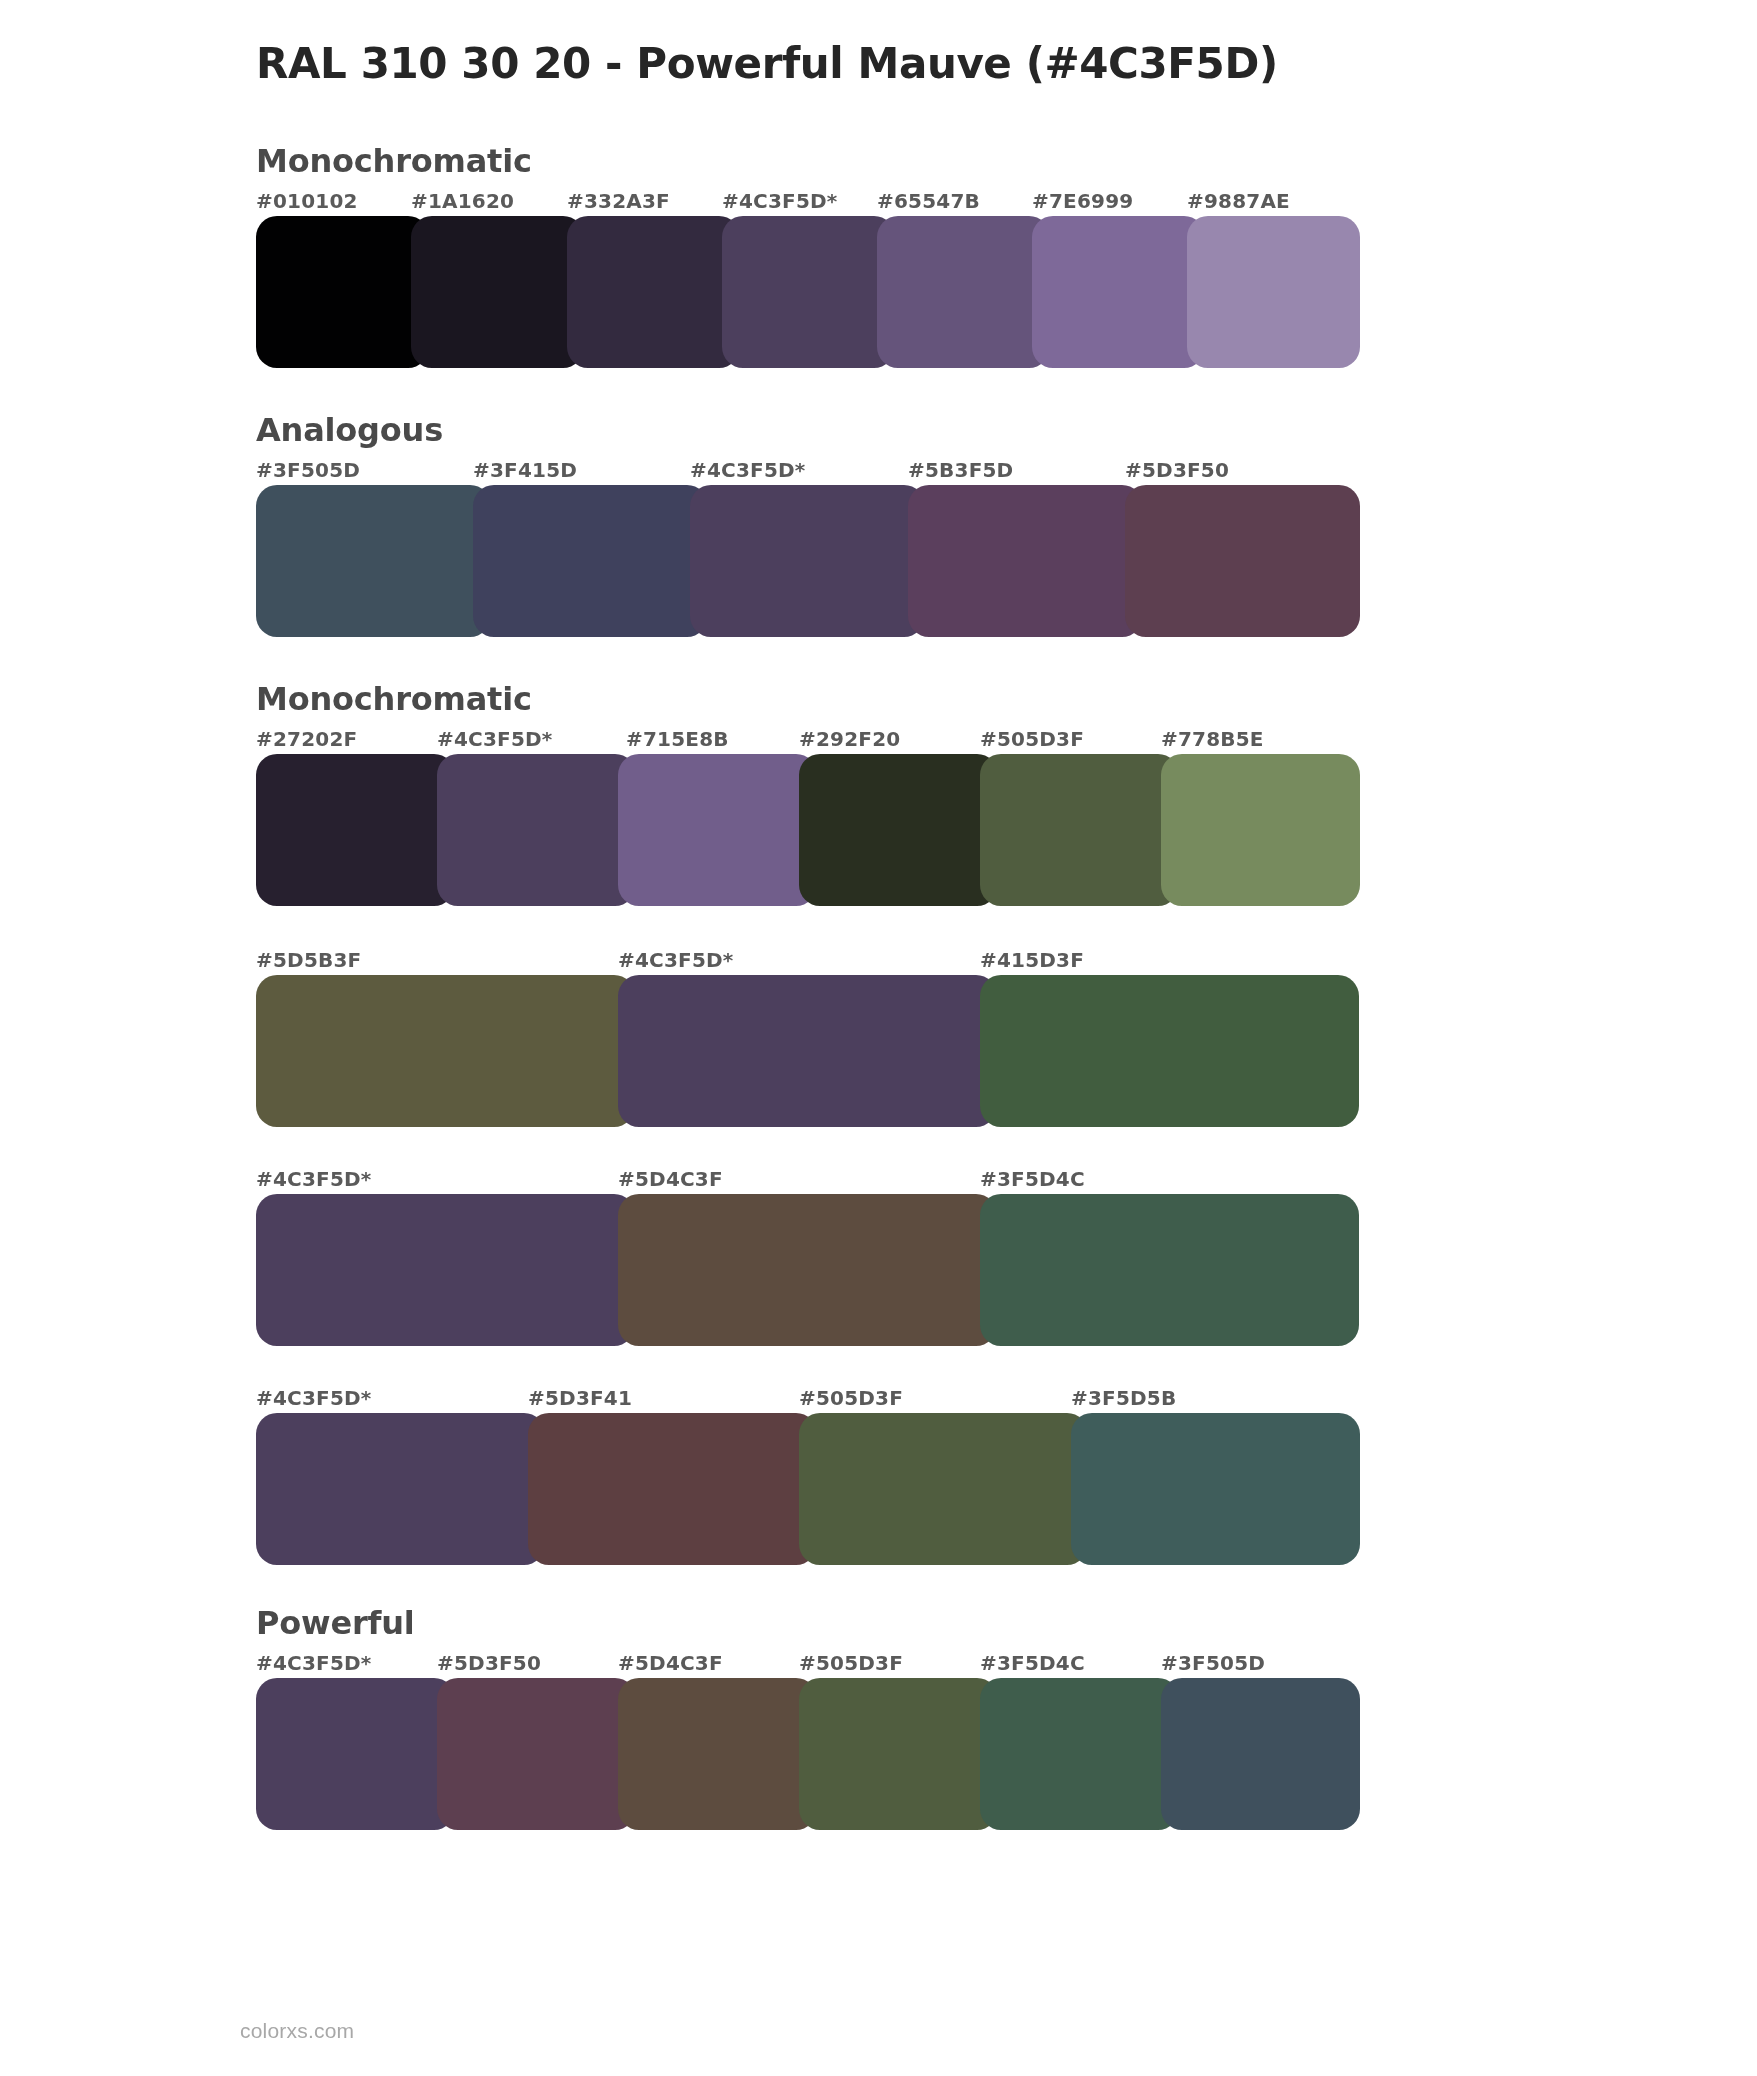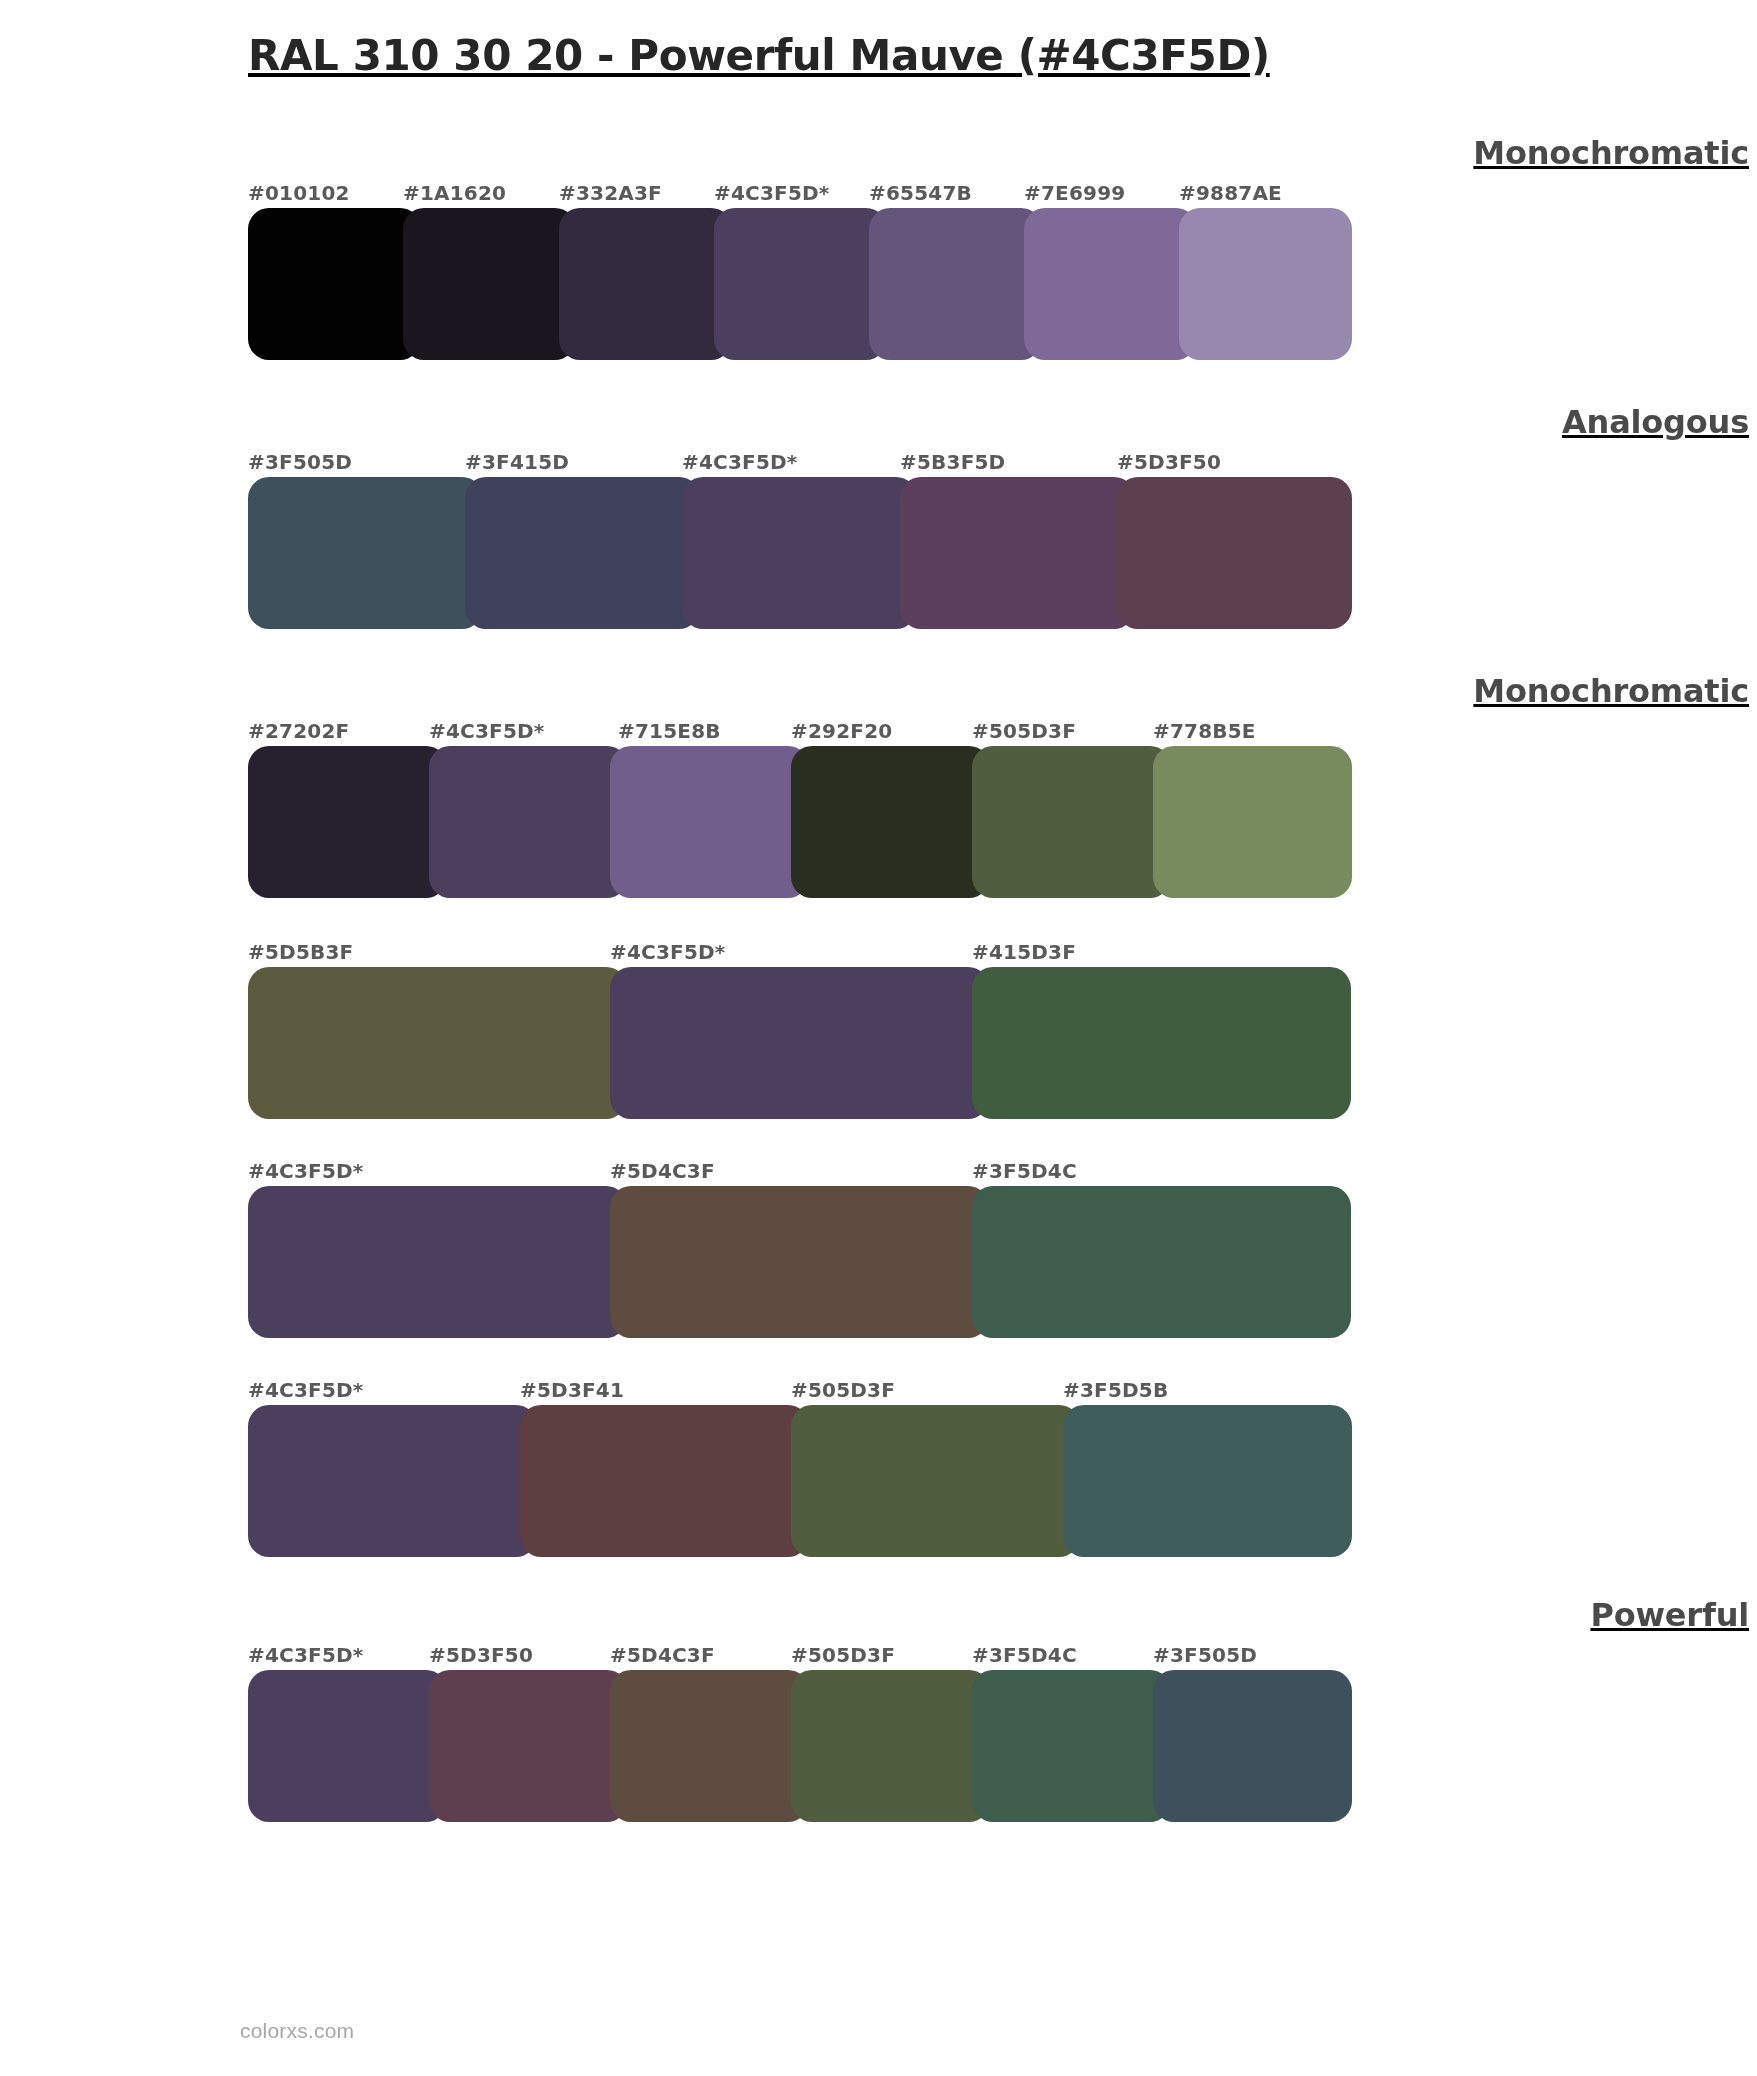--- a/index.html
+++ b/index.html
@@ -14,22 +14,21 @@
     height: 2077px;
     font-family: "DejaVu Sans", "Liberation Sans", sans-serif;
     -webkit-font-smoothing: antialiased;
     overflow: hidden;
   }
 
   .page {
     position: relative;
     width: 1757px;
     height: 2077px;
-    padding: 8px;
-    text-decoration: underline;
+    padding: 16px;
   }
 
   
   .header {
     padding: 24px 0 0 240px;
   }
   .page-title {
     font-size: 42px;
     font-weight: 700;
     color: #262626;
@@ -47,21 +46,20 @@
     margin: 11.2px 0 0 0;
   }
 
   
   .sections {
     margin-top: 53px;
     padding-left: 240px;
   }
   .section {
     margin-bottom: 4px;
-    text-align: right;
   }
   .section-title {
     font-size: 32px;
     font-weight: 700;
     color: #4a4a4a;
     letter-spacing: -0.2px;
     margin: 0 0 8px 0;
     line-height: 1.25;
   }
 

